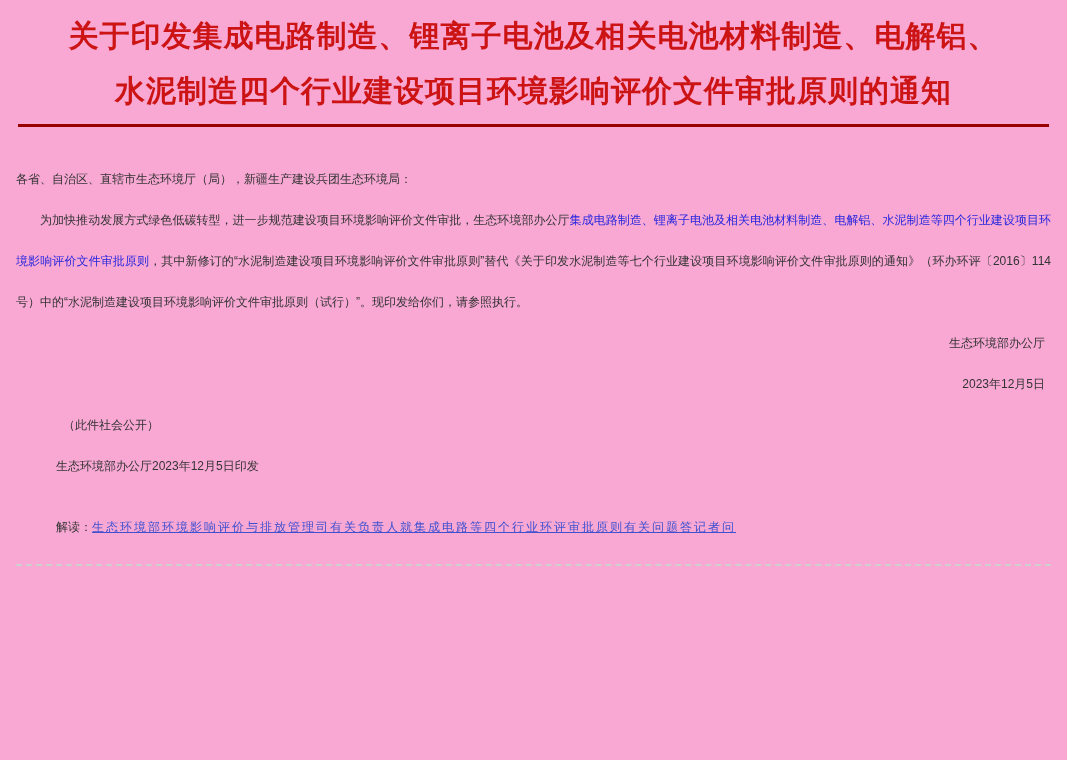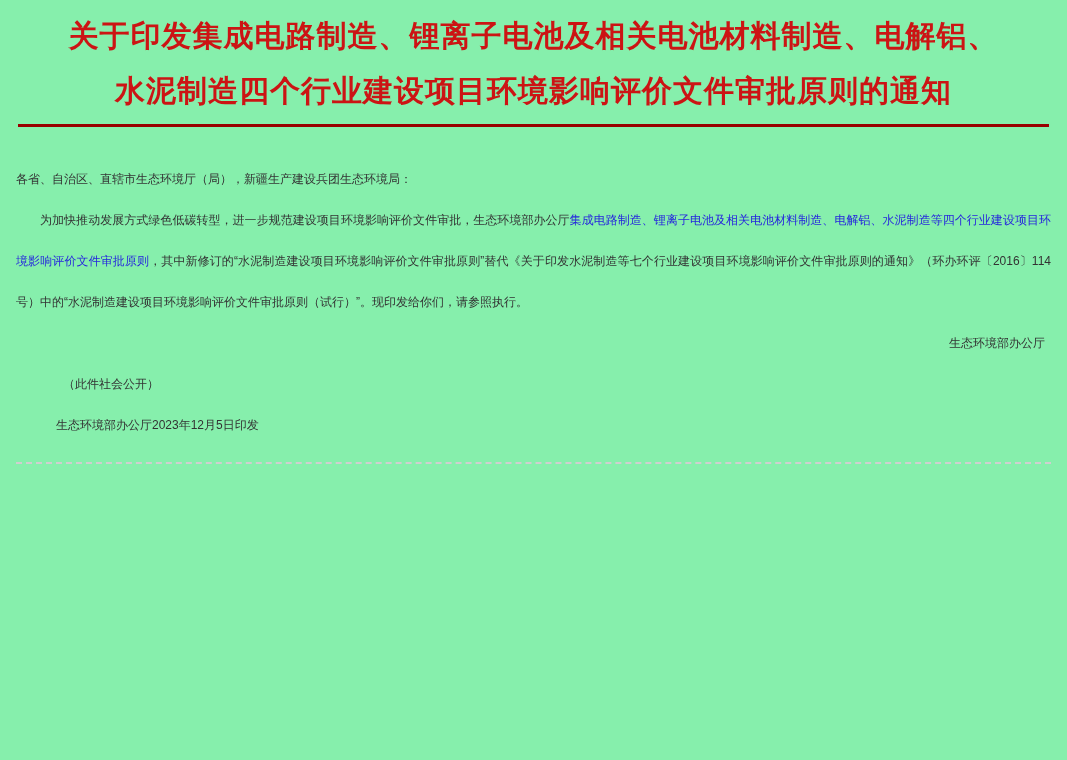--- a/index.html
+++ b/index.html
@@ -5,21 +5,21 @@
   html, body {
     margin: 0;
     padding: 0;
     background: #ffffff;
     font-family: "Liberation Sans", "DejaVu Sans", sans-serif;
   }
   .page {
     position: relative;
     width: 1067px;
     height: 760px;
-    background: #86efac;
+    background: #f9a8d4;
     overflow: hidden;
     box-sizing: border-box;
     padding: 8px 16px 0 16px;
   }
   .doc-title {
     margin: 0 40px;
     font-size: 30px;
     font-weight: bold;
     line-height: 55px;
     text-align: center;
@@ -88,24 +88,26 @@
   <div class="title-divider"></div>
 
   <div class="doc-body">
 
     <p class="salutation">各省、自治区、直辖市生态环境厅（局），新疆生产建设兵团生态环境局：</p>
 
     <p class="main-para"><span>为加快推动发展方式绿色低碳转型，进一步规范建设项目环境影响评价文件审批，生态环境部办公厅</span><a class="body-link">集成电路制造、锂离子电池及相关电池材料制造、电解铝、水泥制造等四个行业建设项目环境影响评价文件审批原则</a><span>，其中新修订的“水泥制造建设项目环境影响评价文件审批原则”替代《关于印发水泥制造等七个行业建设项目环境影响评价文件审批原则的通知》（环办环评〔2016〕114号）中的“水泥制造建设项目环境影响评价文件审批原则（试行）”。现印发给你们，请参照执行。</span></p>
 
     <p class="sign-org">生态环境部办公厅</p>
 
+    <p class="sign-date">2023年12月5日</p>
 
     <p class="public-note">（此件社会公开）</p>
 
 
     <p class="issue-line">生态环境部办公厅2023年12月5日印发</p>
 
+    <p class="interpret-line"><span>解读：</span><a class="interpret-link">生态环境部环境影响评价与排放管理司有关负责人就集成电路等四个行业环评审批原则有关问题答记者问</a></p>
 
   </div>
 
   <div class="dotted-divider"></div>
 
 </div>
 
 </body></html>

